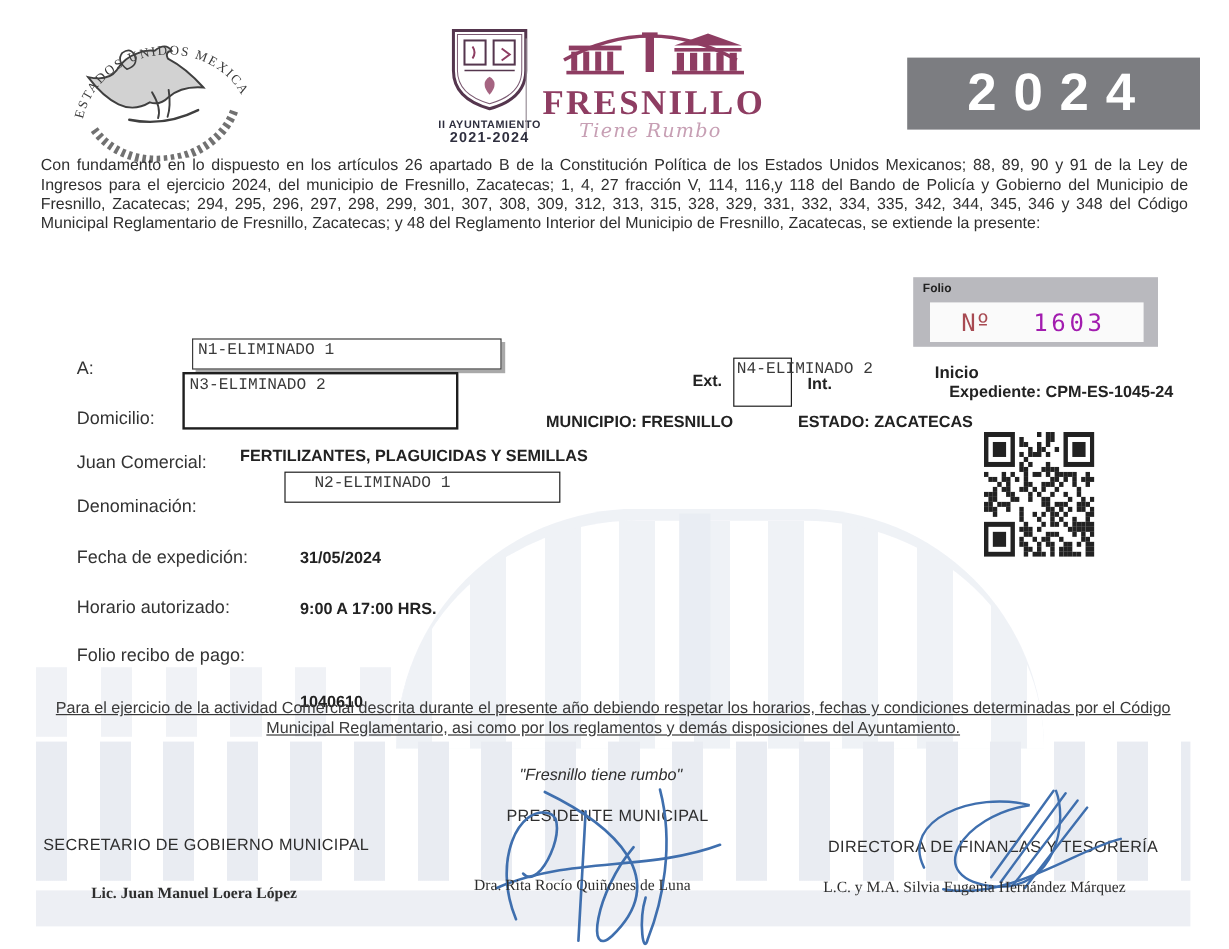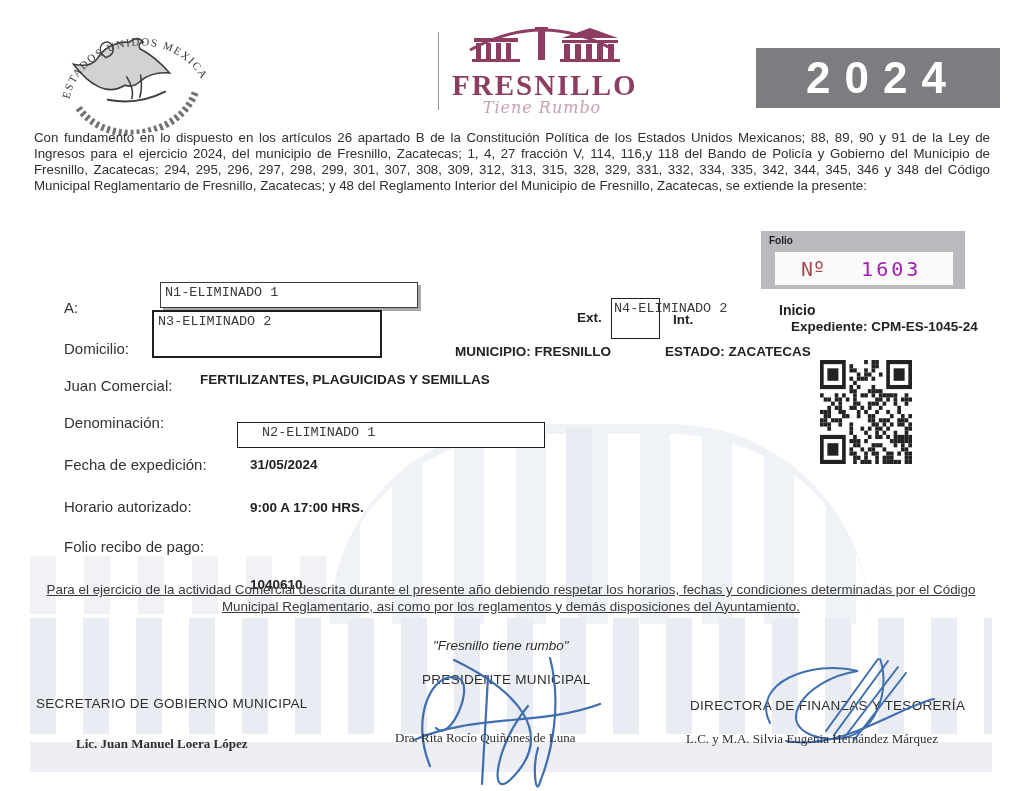--- a/index.html
+++ b/index.html
@@ -49,21 +49,21 @@
   .folio-no{font-size:20px;color:#a84a52;font-family:"DejaVu Sans Mono",monospace;margin-left:26px;}
   .folio-num{font-size:20px;color:#a21caf;font-family:"DejaVu Sans Mono",monospace;
     letter-spacing:3px;margin-left:36px;}
   
   .lbl{font-size:15px;color:#333;}
   .blbl{font-size:13.5px;font-weight:bold;color:#222;}
   .redact{background:#fff;font-family:"Liberation Mono",monospace;font-size:13.5px;
     color:#3a3a3a;padding:2px 0 0 4px;box-sizing:border-box;}
   .n1{left:160px;top:282px;width:258px;height:26px;border:1.5px solid #3c3c3c;box-shadow:3px 3px 0 #a9a9a9;}
   .n3{left:152px;top:310px;width:230px;height:48px;border:2px solid #1e1e1e;}
-  .n2{left:237px;top:422px;width:308px;height:26px;border:1.5px solid #1e1e1e;padding-left:24px;}
+  .n2{left:237px;top:393px;width:230px;height:26px;border:1.5px solid #1e1e1e;padding-left:24px;}
   .n4box{left:611px;top:298px;width:47px;height:39px;border:1.5px solid #1e1e1e;background:transparent;}
   .n4text{left:614px;top:301px;font-family:"Liberation Mono",monospace;font-size:13.5px;color:#3a3a3a;}
   .qr{left:820px;top:360px;}
   
   .footnote{left:36px;top:582px;width:950px;text-align:center;font-size:13.4px;line-height:16.5px;color:#3a3a3a;text-decoration:underline;}
   .sig-title{font-size:13.5px;color:#2e2e2e;letter-spacing:.3px;}
   .sig-name{font-size:13px;color:#2e2e2e;font-family:Liberation Serif, serif;}
   .motto{font-size:13.5px;font-style:italic;color:#2e2e2e;}
   svg.sig{overflow:visible;}
 </style>
@@ -89,20 +89,35 @@
       <g stroke="#3f3f3f" fill="none" stroke-width="1.6" stroke-linecap="round">
         <path d="M95,38 q10,-6 14,2 q-6,0 -4,6 q14,10 26,28 q-18,-4 -30,4 q-8,6 -16,2 q-14,6 -26,-2 q-12,-8 -22,-26 q16,6 24,-2 q8,-10 20,-12 q6,-2 14,0" fill="#4a4a4a" fill-opacity=".25"></path>
         <path d="M70,50 q-8,-8 -2,-14 q8,-4 10,4 q2,8 -8,10" stroke-width="1.4"></path>
         <path d="M88,72 q6,14 2,22 M102,72 q0,14 -4,22"></path>
         <path d="M66,92 q28,10 58,0" stroke-width="2"></path>
       </g>
       <path d="M36,96 A64,54 0 0 0 154,96" fill="none" stroke="#4e4e4e" stroke-width="7" stroke-dasharray="3,3" opacity=".8"></path>
     </svg>
   </div>
 
+  <div class="z shield-wrap">
+    <svg width="84" height="72" viewBox="0 0 100 86">
+      <path d="M14,4 H86 V44 Q86,72 50,82 Q14,72 14,44 Z" fill="none" stroke="#55364e" stroke-width="3"></path>
+      <path d="M18,8 H82 V44 Q82,68 50,77 Q18,68 18,44 Z" fill="none" stroke="#7b5a72" stroke-width="1"></path>
+      <rect x="25" y="14" width="21" height="24" fill="none" stroke="#55364e" stroke-width="2"></rect>
+      <rect x="54" y="14" width="21" height="24" fill="none" stroke="#55364e" stroke-width="2"></rect>
+      <path d="M33,20 q4,6 0,12 M62,22 l8,6 l-8,6" stroke="#8e3d62" stroke-width="2" fill="none"></path>
+      <path d="M25,44 h50" stroke="#55364e" stroke-width="1.5"></path>
+      <path d="M50,50 q-10,6 0,18 q10,-12 0,-18" fill="#8e3d62" opacity=".8"></path>
+    </svg>
+    <div class="shield-caption">
+      <div>II AYUNTAMIENTO</div>
+      <div class="yr">2021-2024</div>
+    </div>
+  </div>
 
   <div class="z logo-divider"></div>
 
   <div class="z fres-logo">
     <svg width="160" height="42" viewBox="0 0 160 42">
       <g fill="#8e3d62">
         <path d="M8,26 Q80,-14 152,26" fill="none" stroke="#8e3d62" stroke-width="3"></path>
         <rect x="12" y="14" width="44" height="4"></rect>
         <rect x="14" y="19" width="5" height="16"></rect>
           <rect x="24" y="19" width="5" height="16"></rect>

